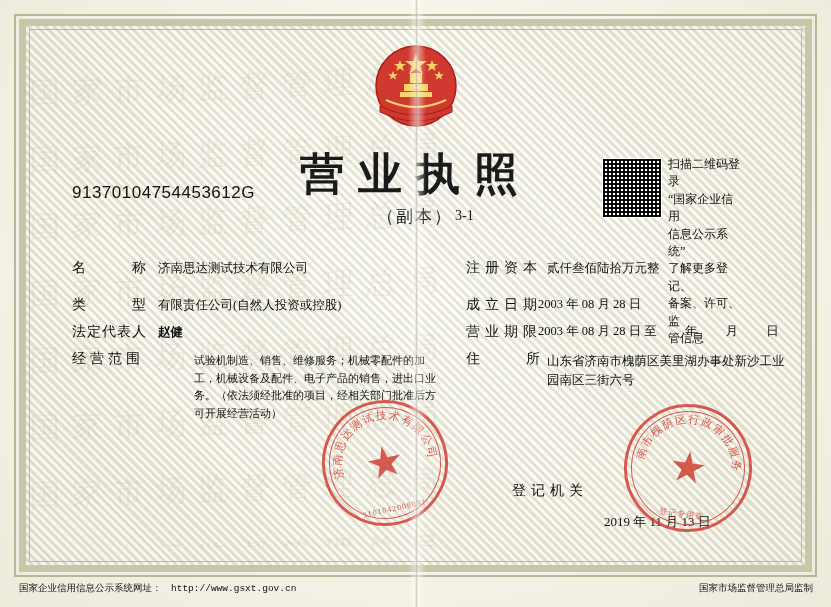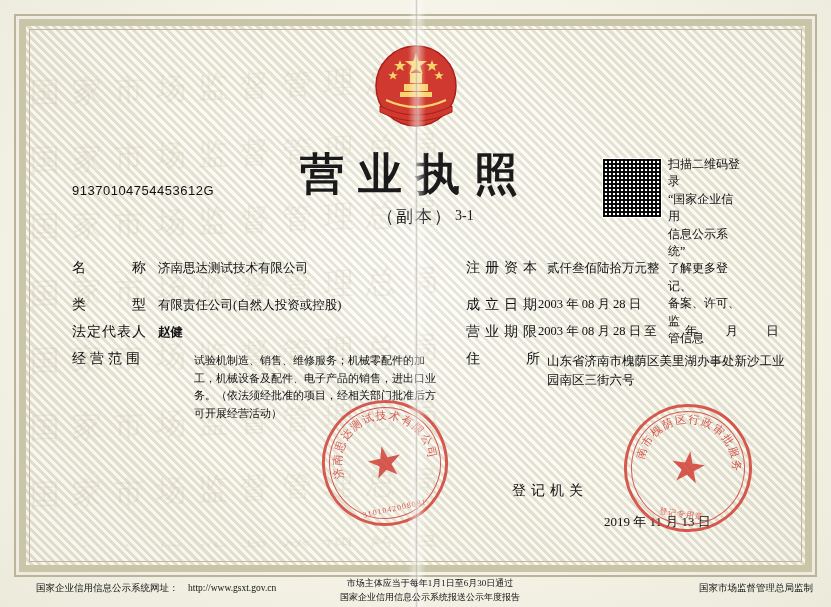--- a/index.html
+++ b/index.html
@@ -147,21 +147,21 @@
     font-family: "Liberation Serif", serif;
     font-size: 14px;
     color: #111;
     letter-spacing: 1px;
   }
   .code-value {
     position: absolute;
     left: 72px;
     top: 183px;
     font-family: "Liberation Sans", sans-serif;
-    font-size: 13px;
+    font-size: 17px;
     color: #111;
     letter-spacing: 0.5px;
   }
 
   
   .qr {
     position: absolute;
     left: 602px;
     top: 158px;
     width: 58px;
@@ -298,23 +298,23 @@
   .footer {
     position: absolute;
     left: 0;
     bottom: 4px;
     width: 831px;
     height: 26px;
     z-index: 7;
   }
   .footer-left {
     position: absolute;
-    left: 36px;
+    left: 19px;
     top: 5px;
-    font-family: Liberation Serif, serif;
+    font-family: Liberation Mono, monospace;
     font-size: 9.5px;
     color: #111;
   }
   .footer-center {
     position: absolute;
     left: 300px;
     top: 0px;
     width: 260px;
     text-align: center;
     font-family: "Liberation Serif", serif;
@@ -436,18 +436,16 @@
         </text>
       </svg>
       <div class="star"></div>
       <div class="bottom-text">登记专用章</div>
     </div>
 
   </div>
 
   <div class="footer">
     <div class="footer-left">国家企业信用信息公示系统网址：　http://www.gsxt.gov.cn</div>
-    <div class="footer-center" style="white-space: pre-line;">市场主体应当于每年1月1日至6月30日通过
-国家企业信用信息公示系统报送公示年度报告</div>
     <div class="footer-right">国家市场监督管理总局监制</div>
   </div>
 
 </div>
 
 </body></html>

